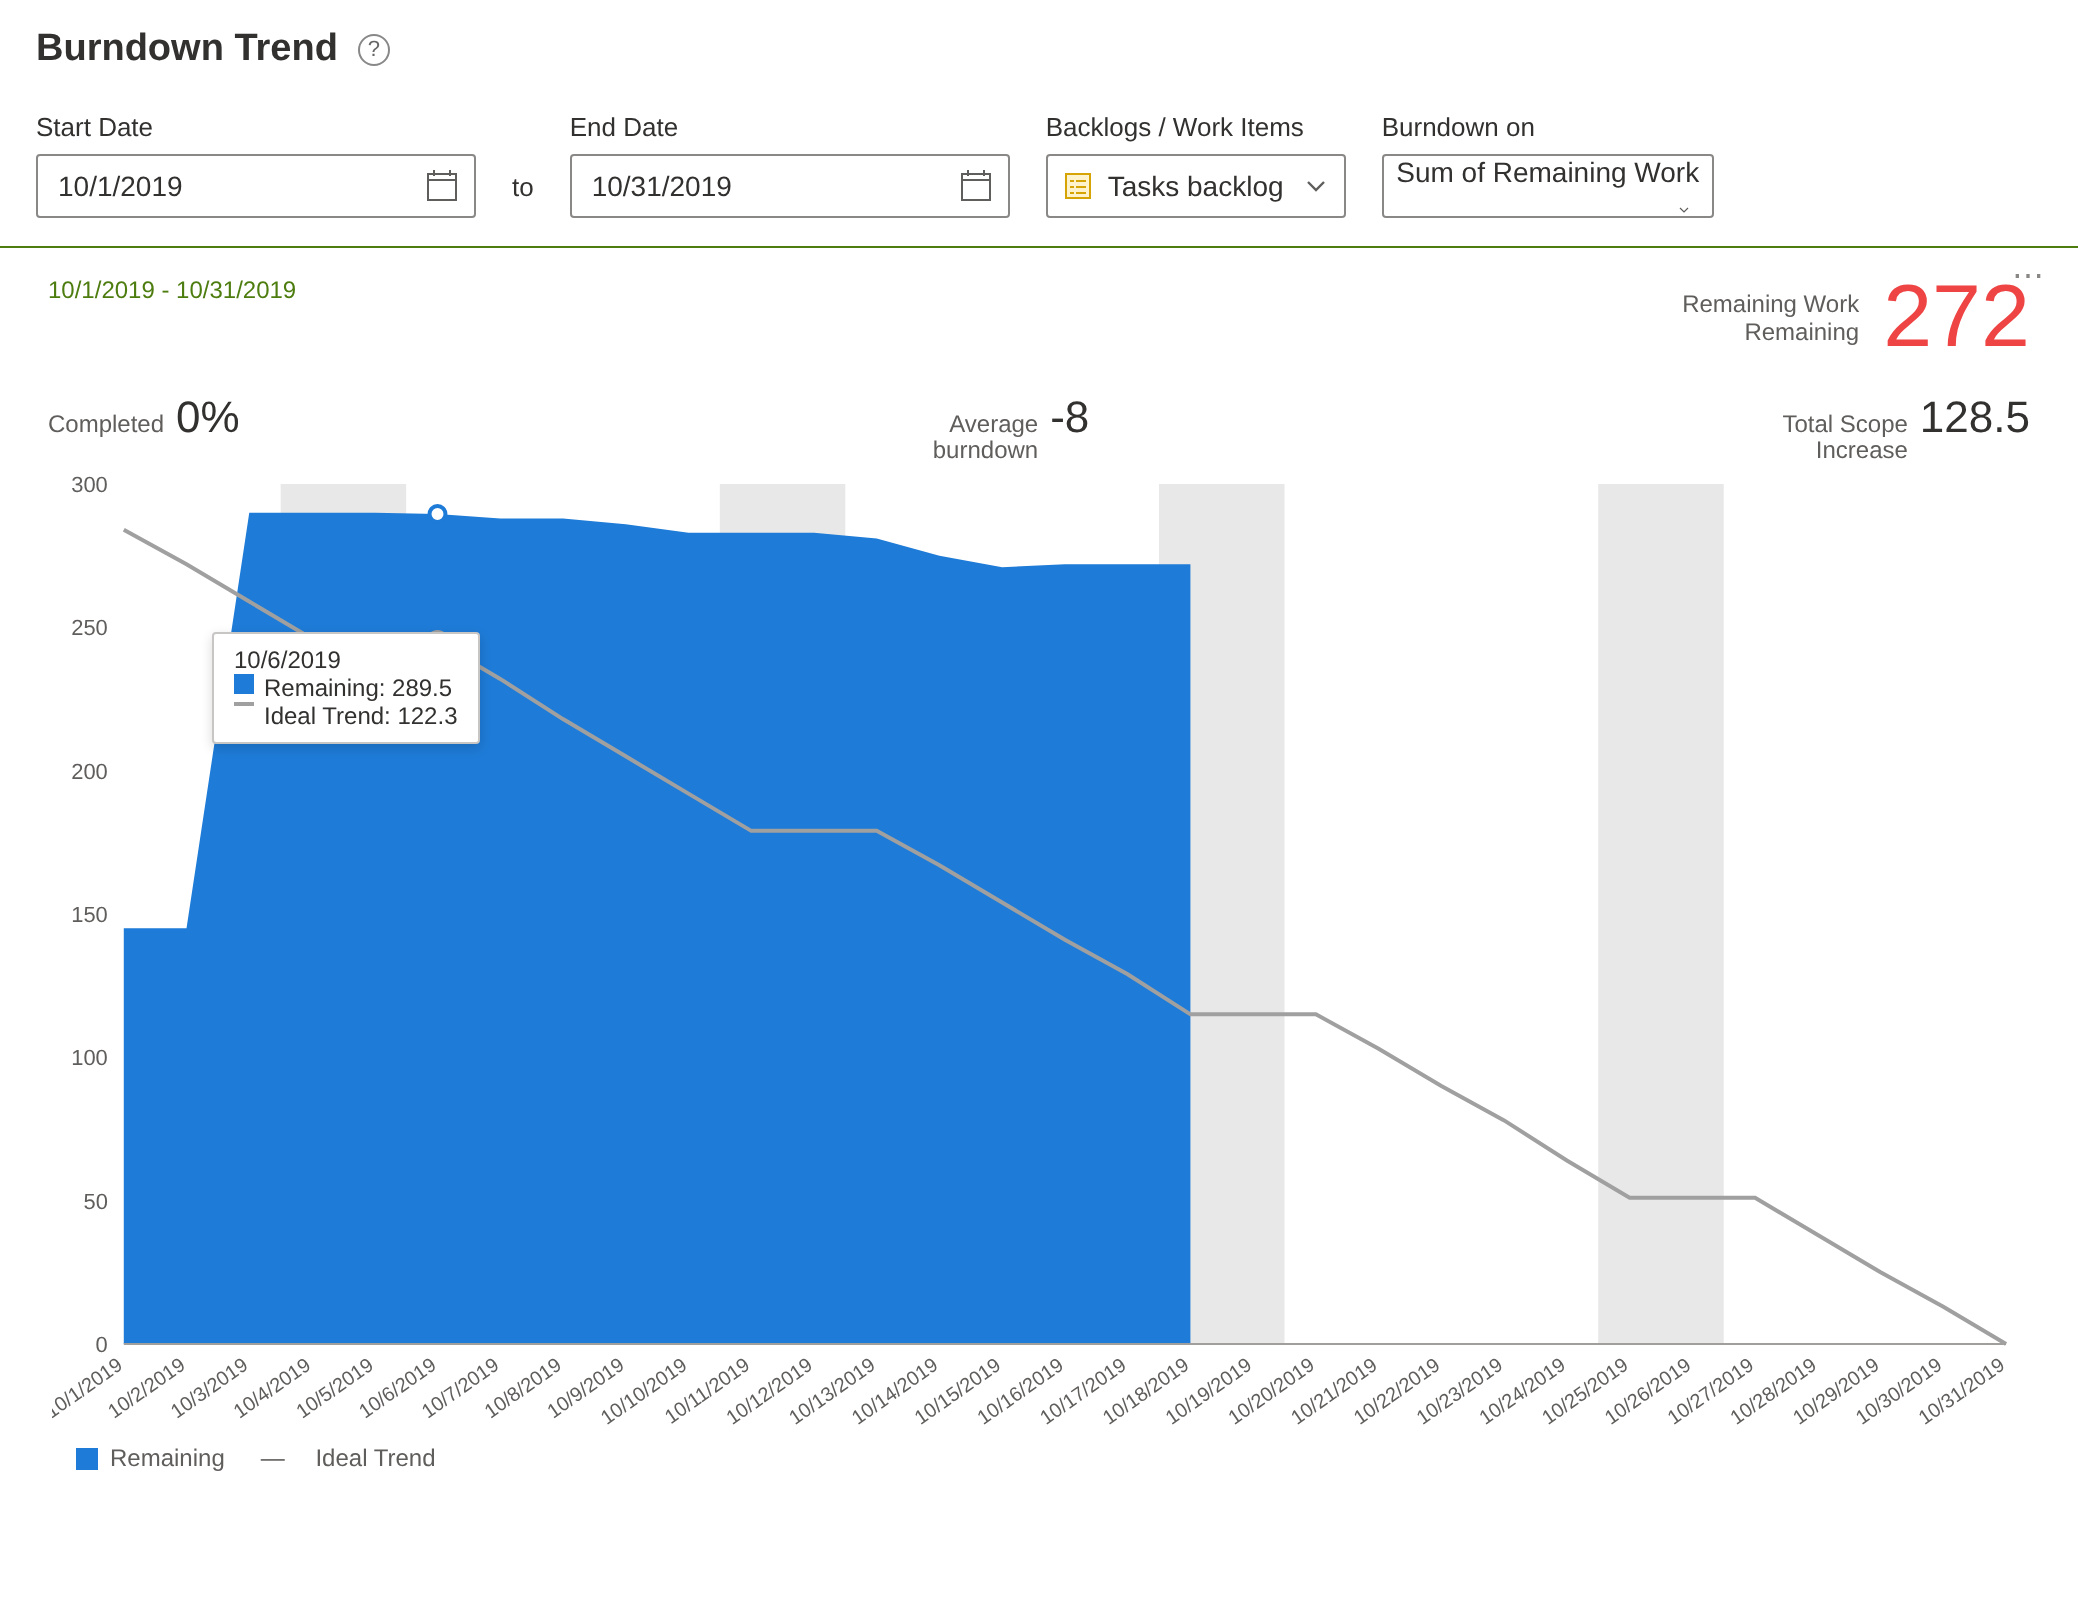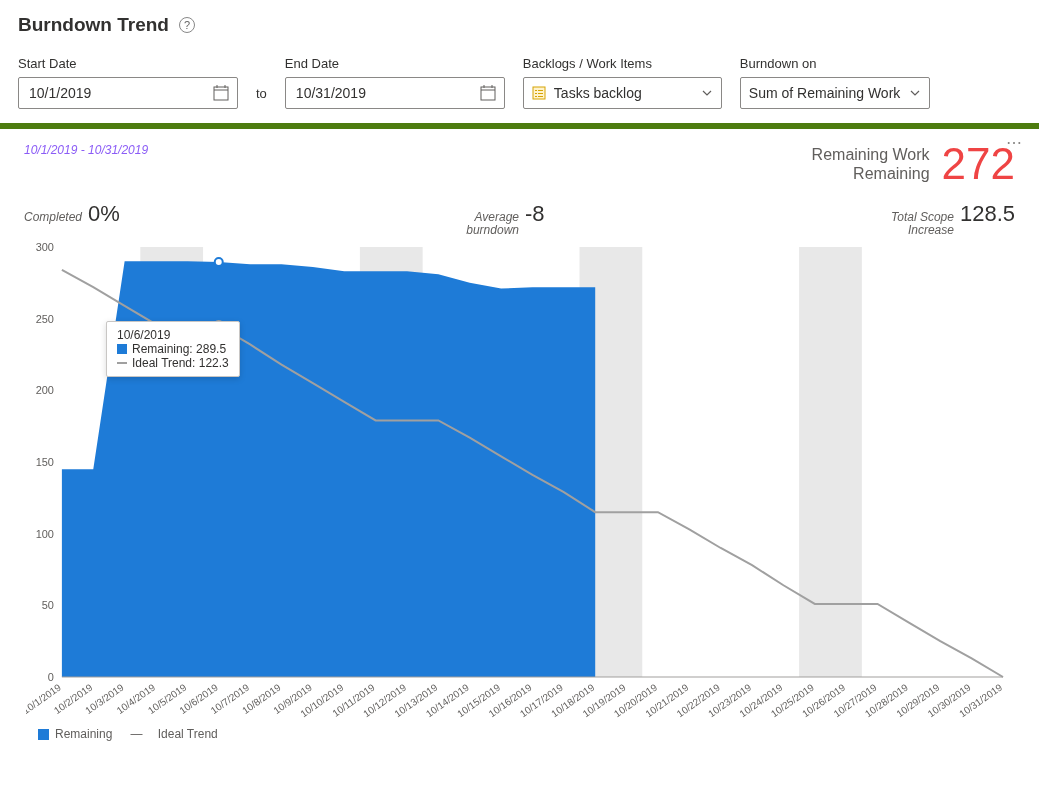--- a/index.html
+++ b/index.html
@@ -30,21 +30,21 @@
     font-size: 11px;
     line-height: 14px;
     text-align: center;
     color: #666;
   }
   .controls {
     display: flex;
     gap: 18px;
     padding: 16px 18px 14px 18px;
     align-items: flex-end;
-    border-bottom: 6px solid #4d7c0f;
+    border-bottom: 1px solid #4d7c0f;
   }
   .ctrl-group {
     display: flex;
     flex-direction: column;
     gap: 6px;
   }
   .ctrl-label {
     font-size: 13px;
     color: #323130;
   }
@@ -81,22 +81,22 @@
     display: flex;
     align-items: center;
     border: 1px solid #8a8886;
     border-radius: 2px;
     height: 32px;
     padding: 0 8px;
     background: #fff;
     font-size: 14px;
     gap: 8px;
   }
-  .dropdown.tasks { width: 199px; }
-  .dropdown.burn { width: 190px; white-space: nowrap; }
+  .dropdown.tasks { width: 150px; }
+  .dropdown.burn { width: 166px; white-space: nowrap; flex-direction: column; }
   .chev {
     margin-left: auto;
     width: 12px; height: 12px;
   }
   .task-icon {
     display: inline-block;
     width: 14px; height: 14px;
   }
   .adv-group {
     display: flex;
@@ -130,32 +130,31 @@
     position: relative;
   }
   .widget-top {
     display: flex;
     align-items: flex-start;
     justify-content: space-between;
     padding: 10px 14px 0 14px;
   }
   .date-range {
     font-size: 12px;
-    color: #8b5cf6;
+    color: #4d7c0f;
     padding-top: 4px;
-    font-style: italic;
   }
   .remaining-block {
     display: flex;
     align-items: center;
     gap: 12px;
   }
   .remaining-labels {
     text-align: right;
-    font-size: 16px;
+    font-size: 12px;
     color: #605e5c;
     line-height: 1.2;
   }
   .remaining-big {
     font-size: 44px;
     font-weight: 300;
     color: #ef4444;
   }
   .more-icon {
     color: #8a8886;
@@ -173,21 +172,20 @@
   .stat {
     display: flex;
     align-items: baseline;
     gap: 6px;
   }
   .stat-label {
     font-size: 12px;
     color: #605e5c;
     text-align: right;
     line-height: 1.1;
-    font-style: italic;
   }
   .stat-val {
     font-size: 22px;
     font-weight: 400;
     color: #323130;
   }
 
   .chart-area {
     position: relative;
     height: 480px;
@@ -203,21 +201,21 @@
     left: 80px;
     top: 78px;
     background: #fff;
     border: 1px solid #c8c6c4;
     border-radius: 2px;
     box-shadow: 0 2px 6px rgba(0,0,0,0.15);
     font-size: 12px;
     padding: 6px 10px;
     color: #323130;
   }
-  .tt-row { display: flex; align-items: center; gap: 5px; }
+  .tt-row { display: flex; align-items: flex-start; gap: 5px; }
   .tt-sq { width: 10px; height: 10px; }
   .tt-line { width: 10px; height: 2px; }
 
   .legend {
     padding: 4px 28px 8px 28px;
     font-size: 12px;
     color: #605e5c;
     display: flex;
     gap: 18px;
     align-items: center;

